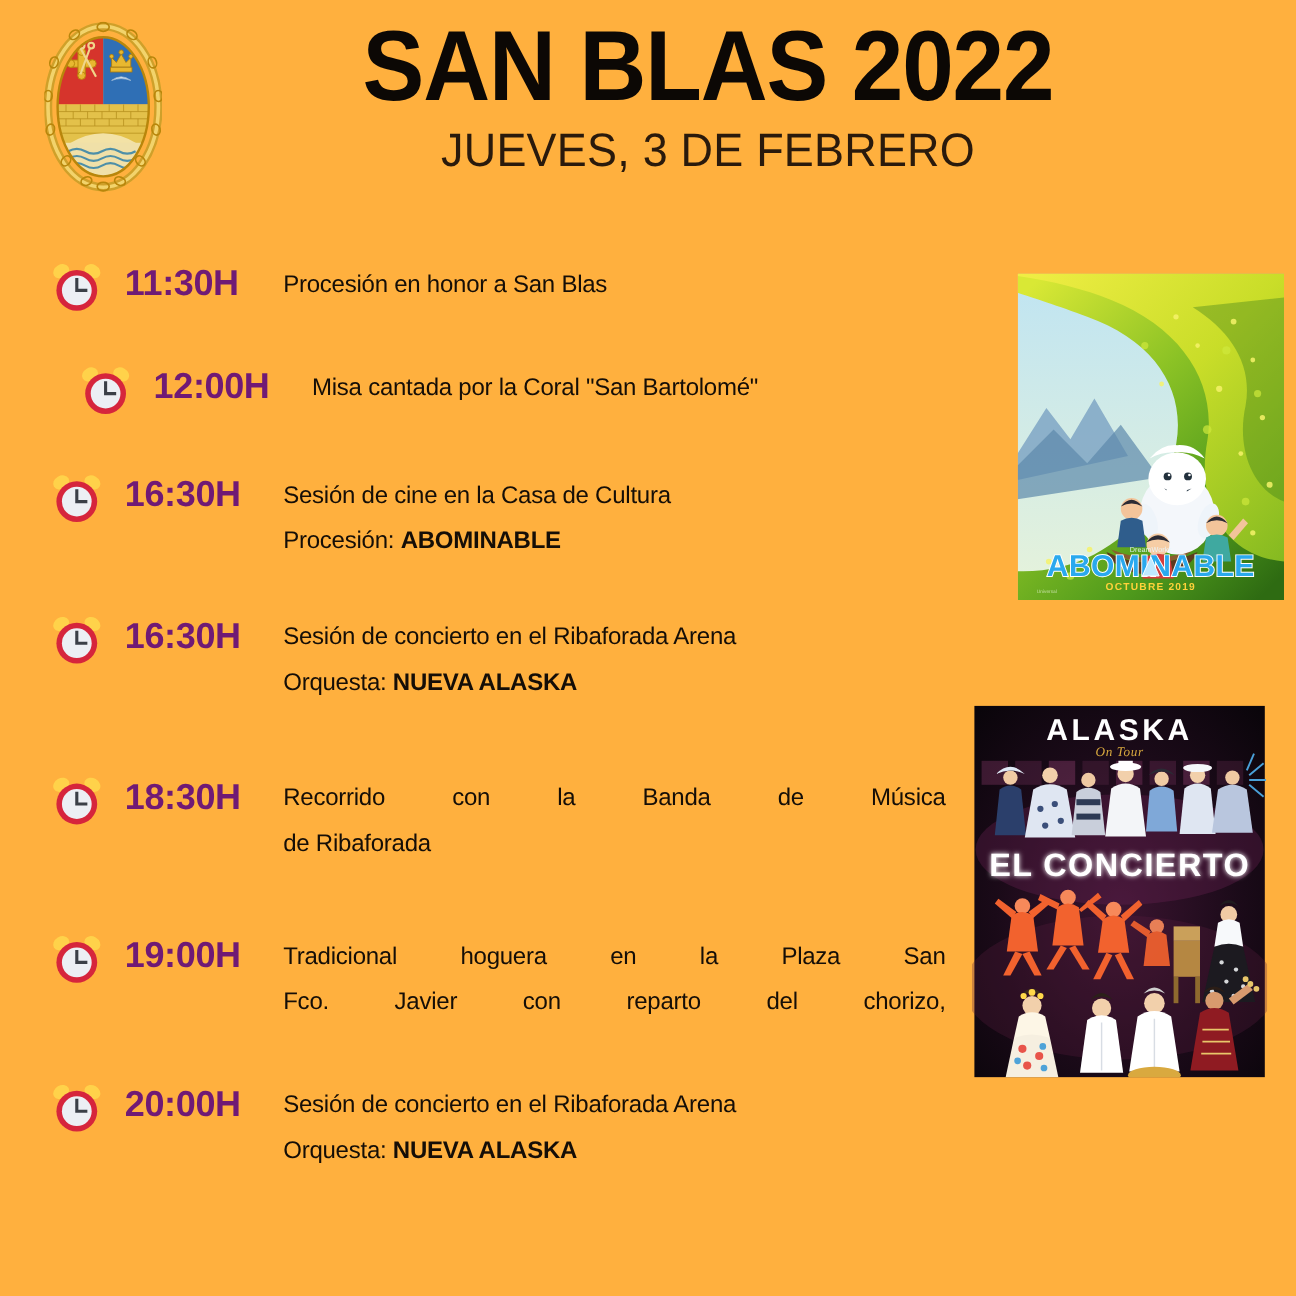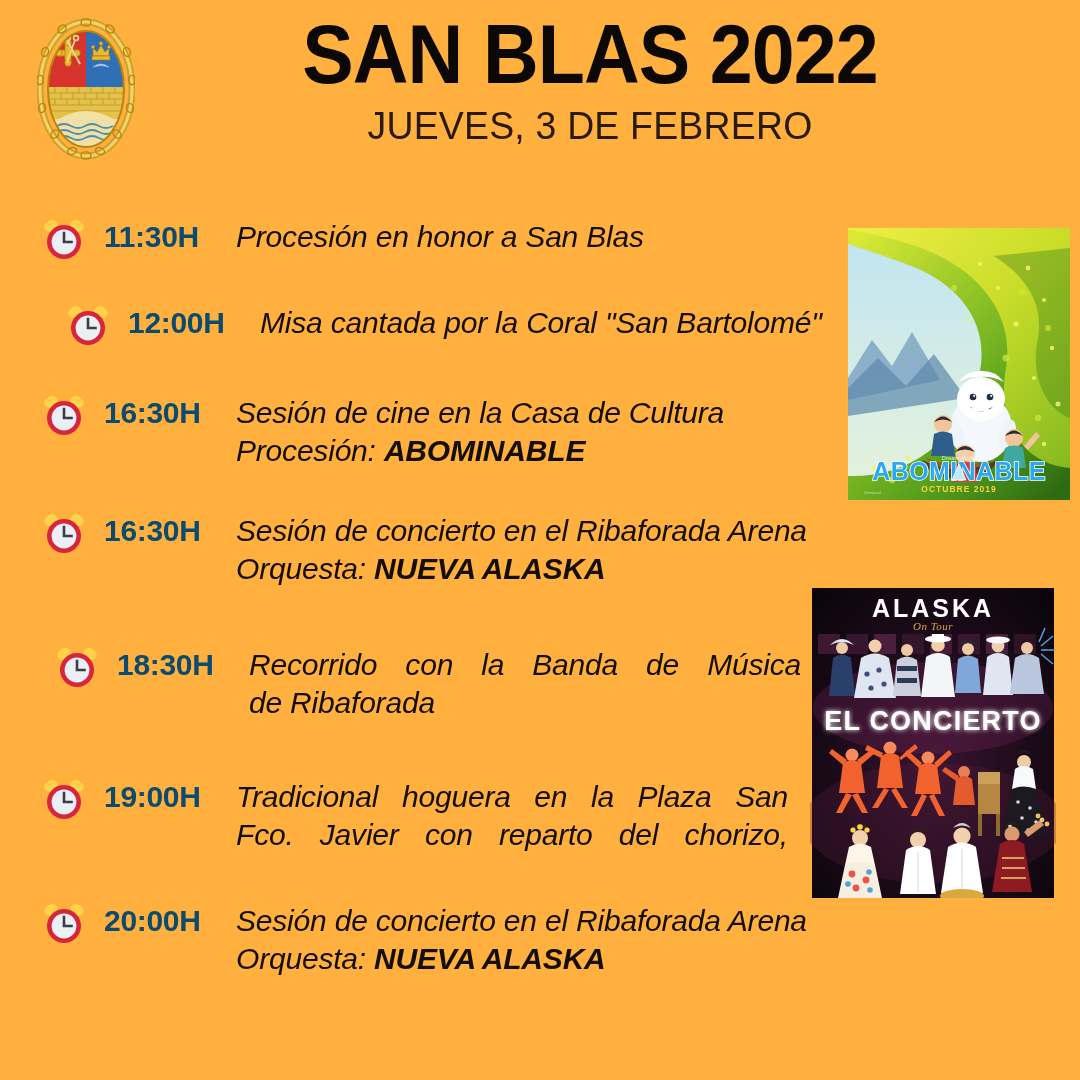--- a/index.html
+++ b/index.html
@@ -33,29 +33,28 @@
   }
 
   
   .schedule{position:absolute;left:0;top:196px;width:1080px;}
   .row{position:relative;display:flex;align-items:flex-start;margin-bottom:0;}
   .clock-cell{width:62px;flex:0 0 62px;padding-left:42px;box-sizing:content-box;}
   .clock{display:block;width:44px;height:44px;}
   .time{
     flex:0 0 132px;width:132px;
     font-size:30px;font-weight:bold;line-height:38px;
-    letter-spacing:-0.3px;color:#0c4a6e;
+    letter-spacing:-0.3px;color:#701a75;
     white-space:nowrap;text-align:left;
   }
   .desc{
     flex:1 1 auto;
-    font-size:30px;line-height:38px;color:#150e07;
+    font-size:20px;line-height:38px;color:#150e07;
     letter-spacing:-0.2px;
     padding-right:14px;
-    font-style:italic;
   }
   .desc b{font-weight:bold;}
   .desc .line{display:block;}
   .desc.justified .line.j{
     text-align:justify;
     text-align-last:justify;
   }
   
   .w-short{max-width:470px;}
   .w-mid{max-width:630px;}
@@ -522,21 +521,21 @@
           <path d="M22 24 L22 15 M22 24 L29.5 24" stroke="#3a3f47" stroke-width="2.6" stroke-linecap="square" fill="none"></path>
         </svg>
       </div>
       <div class="time">16:30H</div>
       <div class="desc w-xlong">
         <span class="line">Sesión de concierto en el Ribaforada Arena</span>
         <span class="line"><span>Orquesta: </span><b>NUEVA ALASKA</b></span>
       </div>
     </div>
 
-    <div class="row" style="margin-top:58px;padding-left:13px;">
+    <div class="row" style="margin-top:58px;">
       <div class="clock-cell">
         <svg class="clock" viewBox="0 0 44 44" xmlns="http://www.w3.org/2000/svg">
           <ellipse cx="9" cy="8" rx="7" ry="5.5" fill="#ffd24a" transform="rotate(-30 9 8)"></ellipse>
           <ellipse cx="35" cy="8" rx="7" ry="5.5" fill="#ffd24a" transform="rotate(30 35 8)"></ellipse>
           <circle cx="22" cy="24" r="17" fill="#d6253c"></circle>
           <circle cx="22" cy="24" r="12.4" fill="#eceff4"></circle>
           <path d="M22 24 L22 15 M22 24 L29.5 24" stroke="#3a3f47" stroke-width="2.6" stroke-linecap="square" fill="none"></path>
         </svg>
       </div>
       <div class="time">18:30H</div>

